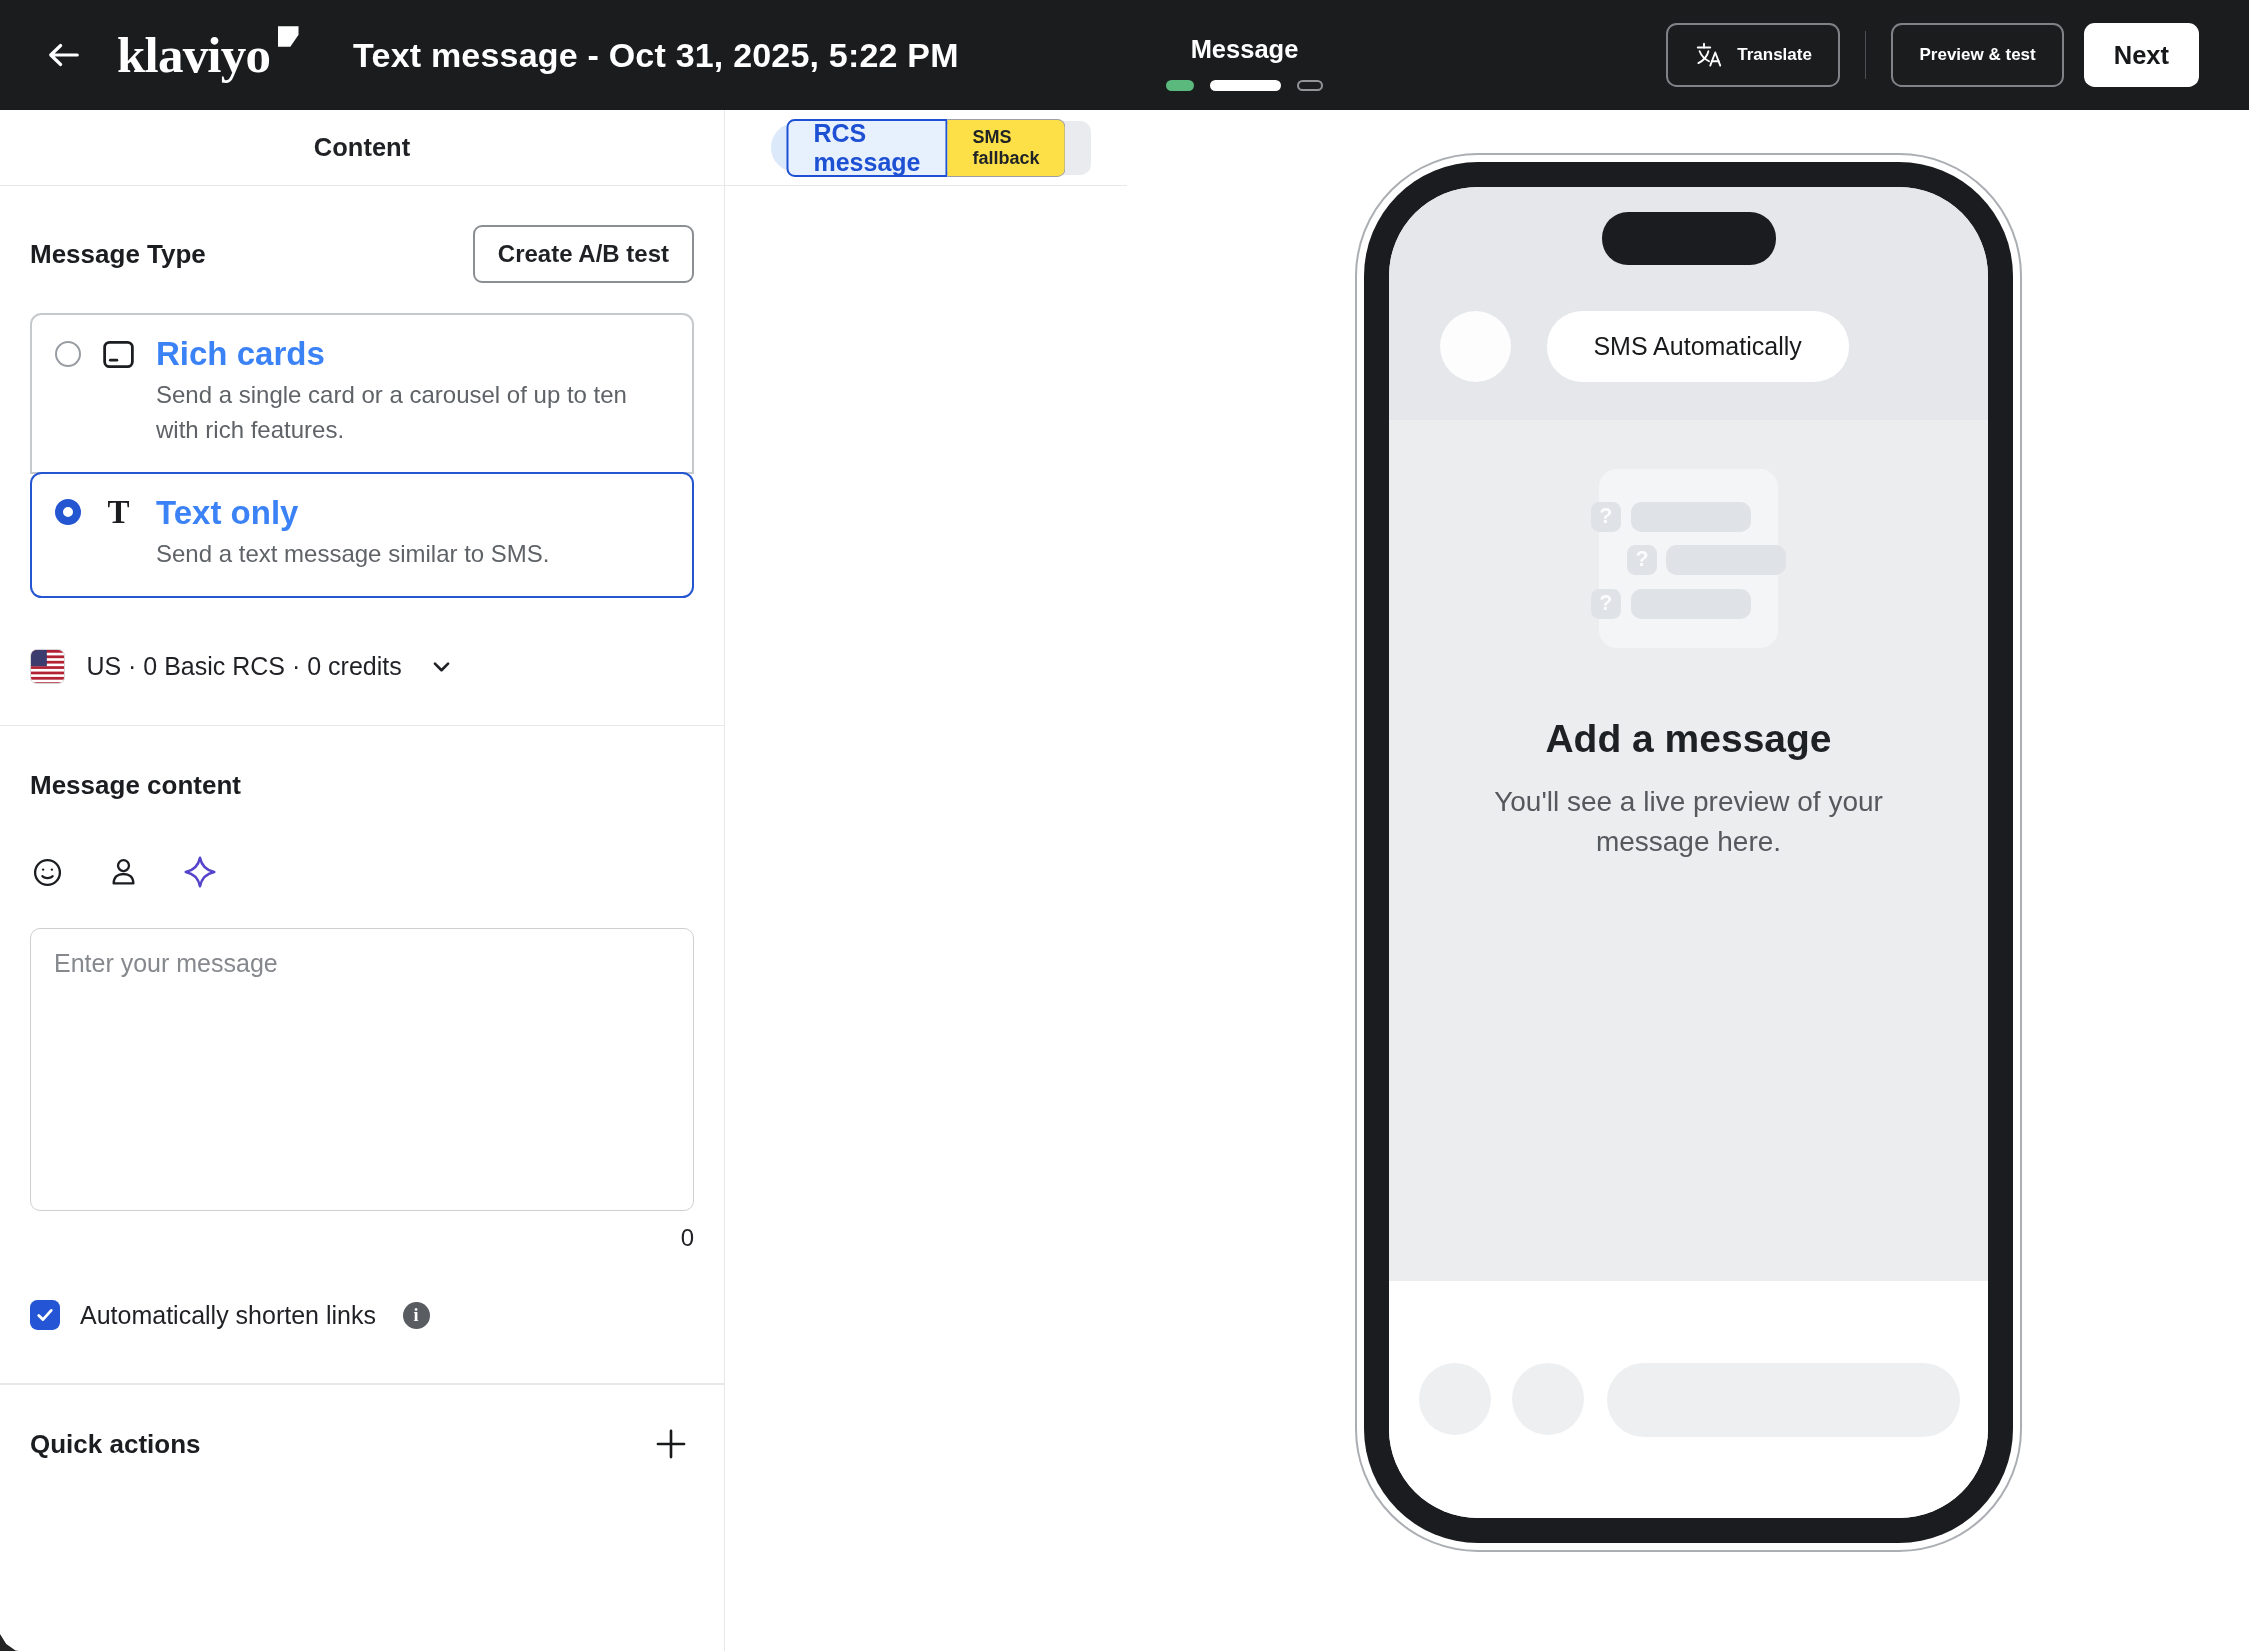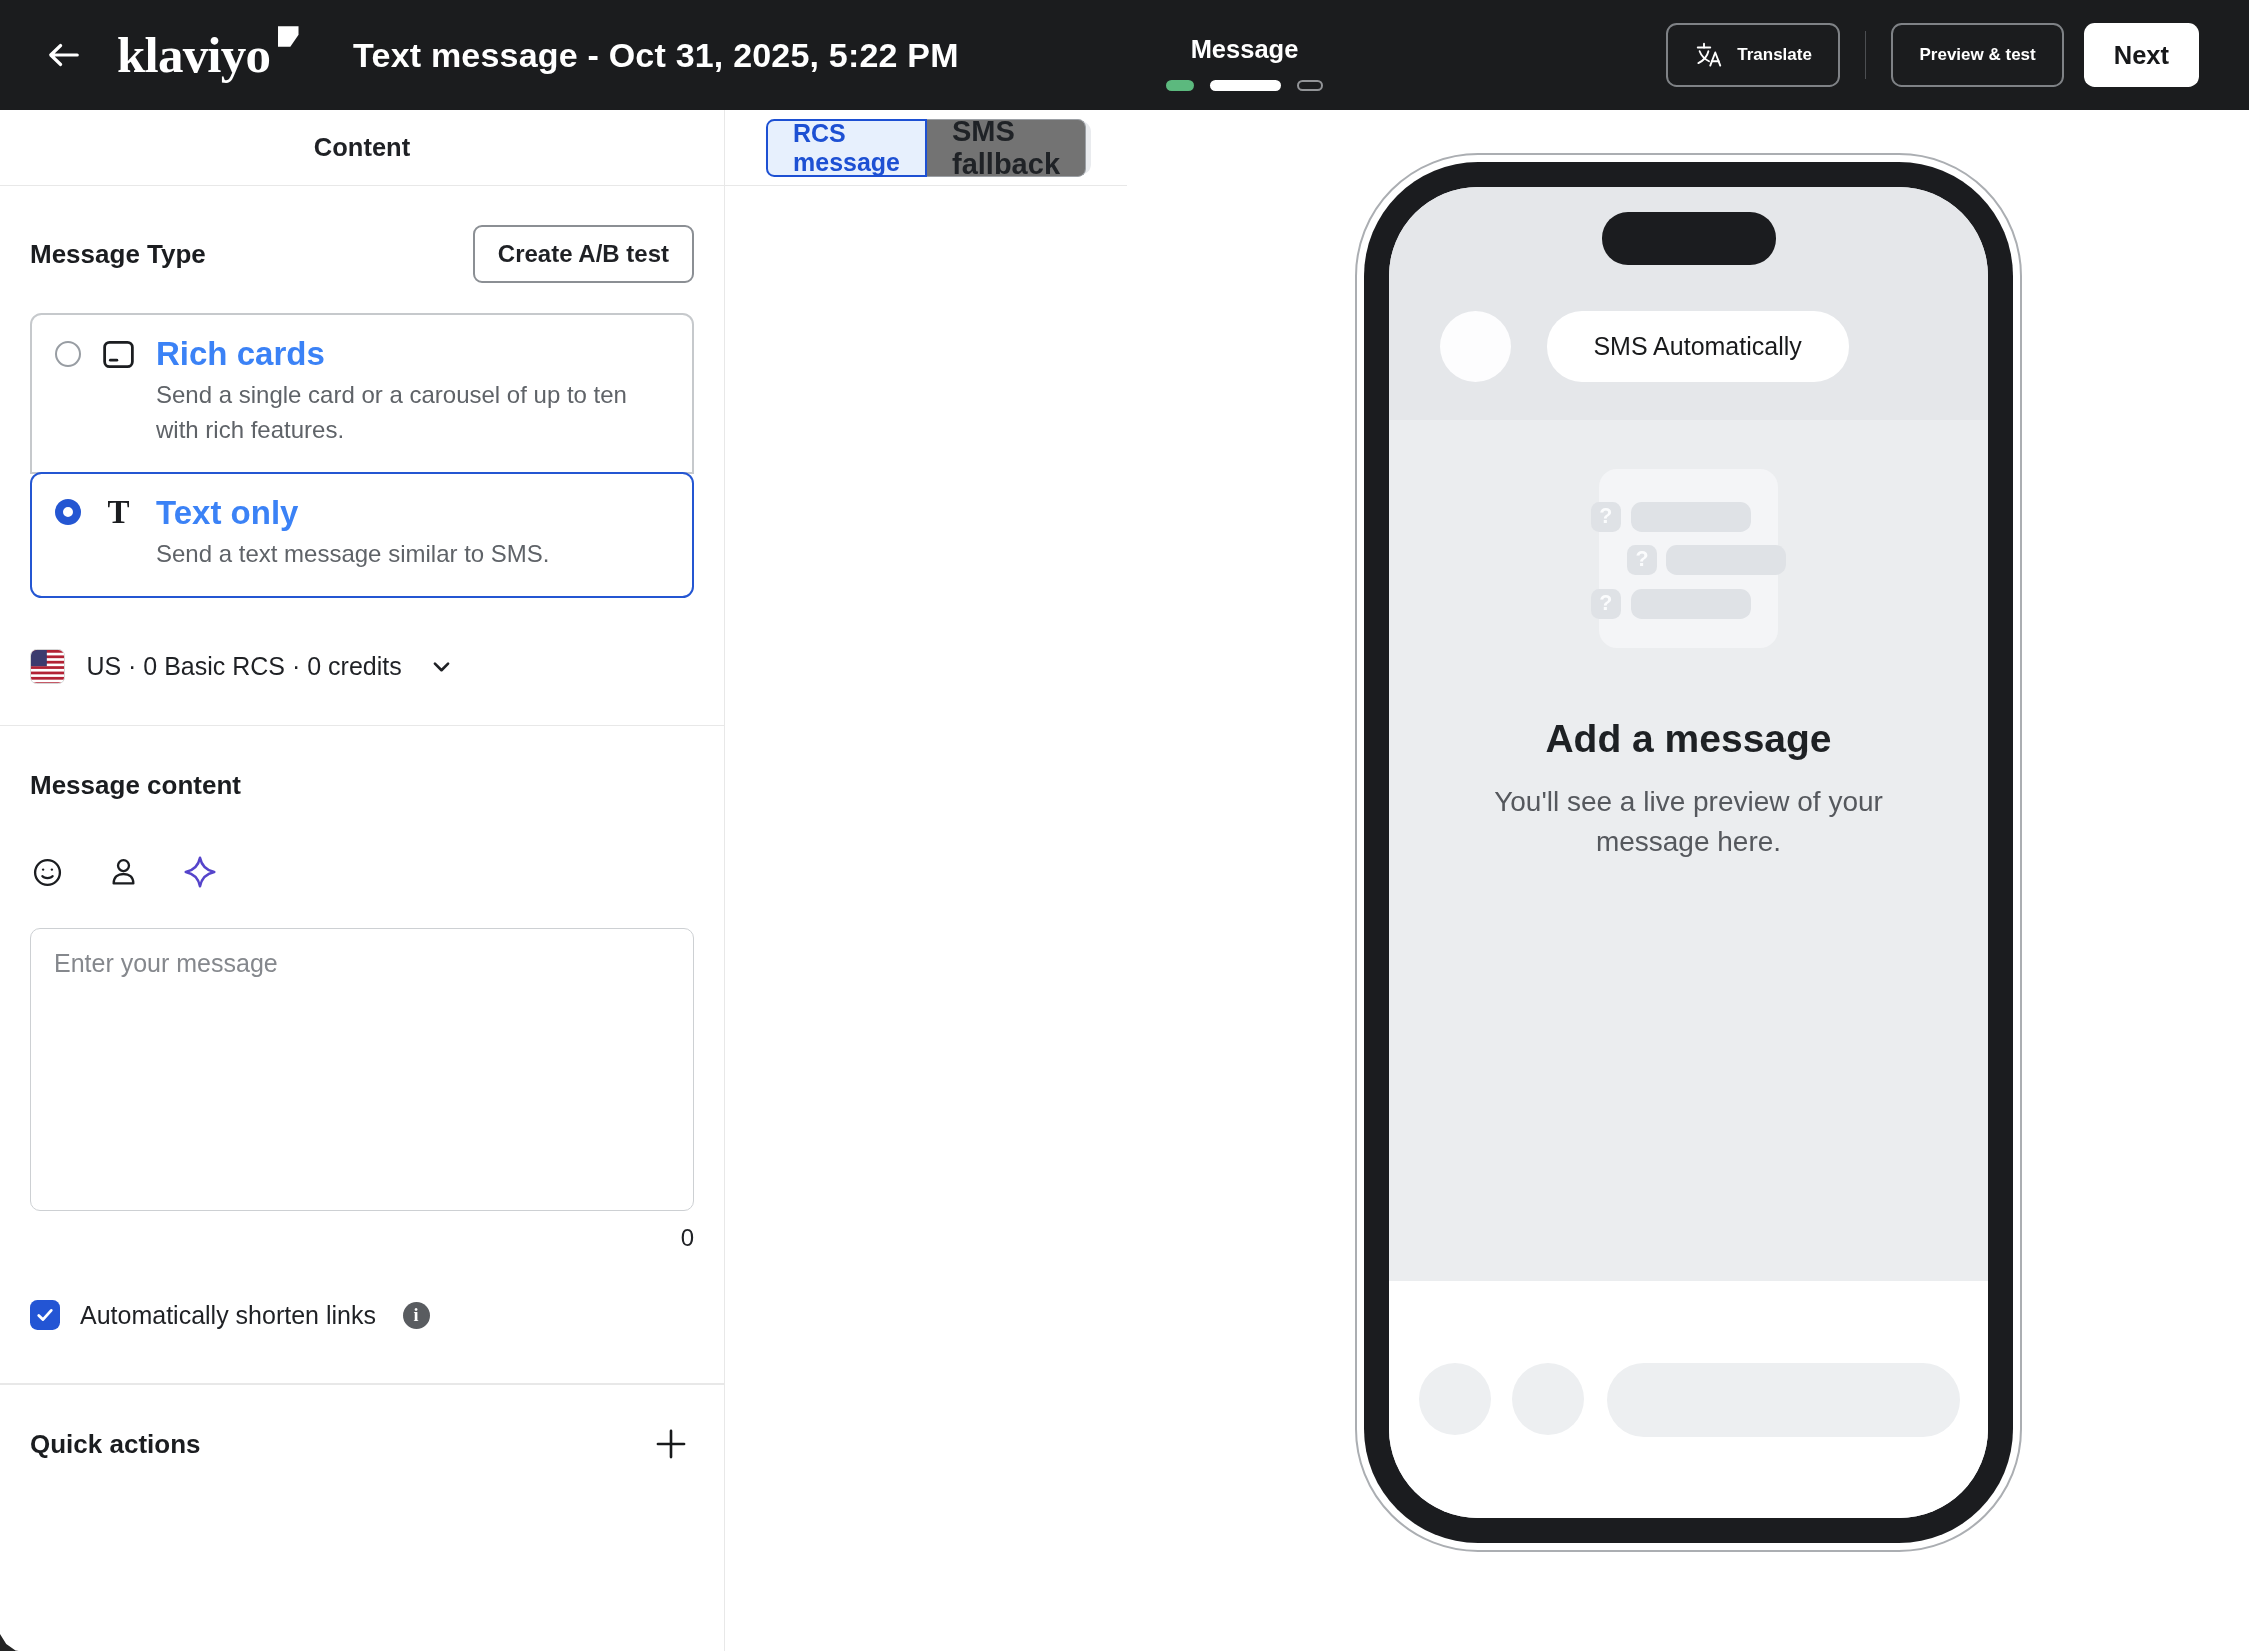--- a/index.html
+++ b/index.html
@@ -113,22 +113,22 @@
     margin-left:46px; background:#dbe9fb; color:#15265b; font-size:24px;
     padding:0 21.4px; height:49px; display:flex; align-items:center; border-radius:25px;
   }
   .msg-tabs { position:absolute; left:50%; transform:translateX(-50%); display:flex; }
   .tab-rcs {
     height:58px; padding:0 25px; display:flex; align-items:center; background:#e7f0fd;
     border:2.5px solid #1d50d3; color:#1d50d3; font-weight:700; font-size:25px;
     border-radius:8.2px 0 0 8.2px; cursor:pointer;
   }
   .tab-sms {
-    height:58px; padding:0 25px; display:flex; align-items:center; background:#737373;
-    border:1.6px solid #9ca0a5; border-left:none; color:#1f2226; font-weight:600; font-size:29px;
+    height:58px; padding:0 25px; display:flex; align-items:center; background:#fde047;
+    border:1.6px solid #9ca0a5; border-left:none; color:#1f2226; font-weight:600; font-size:18px;
     border-radius:0 8.2px 8.2px 0; cursor:pointer;
   }
   .os-toggle { margin-left:auto; margin-right:36px; background:#e9ebee; border-radius:10.7px; display:flex; align-items:center; }
   .os-ios {
     background:#fff; border:1.6px solid #85898e; border-radius:10.7px; height:54px; padding:0 23px;
     display:flex; align-items:center; font-size:25px; color:#3a3e42; cursor:pointer;
   }
   .os-android { padding:0 26px; font-size:25px; color:#3a3e42; height:54px; display:flex; align-items:center; cursor:pointer; }
 
   .canvas { flex:1; display:flex; justify-content:center; }

